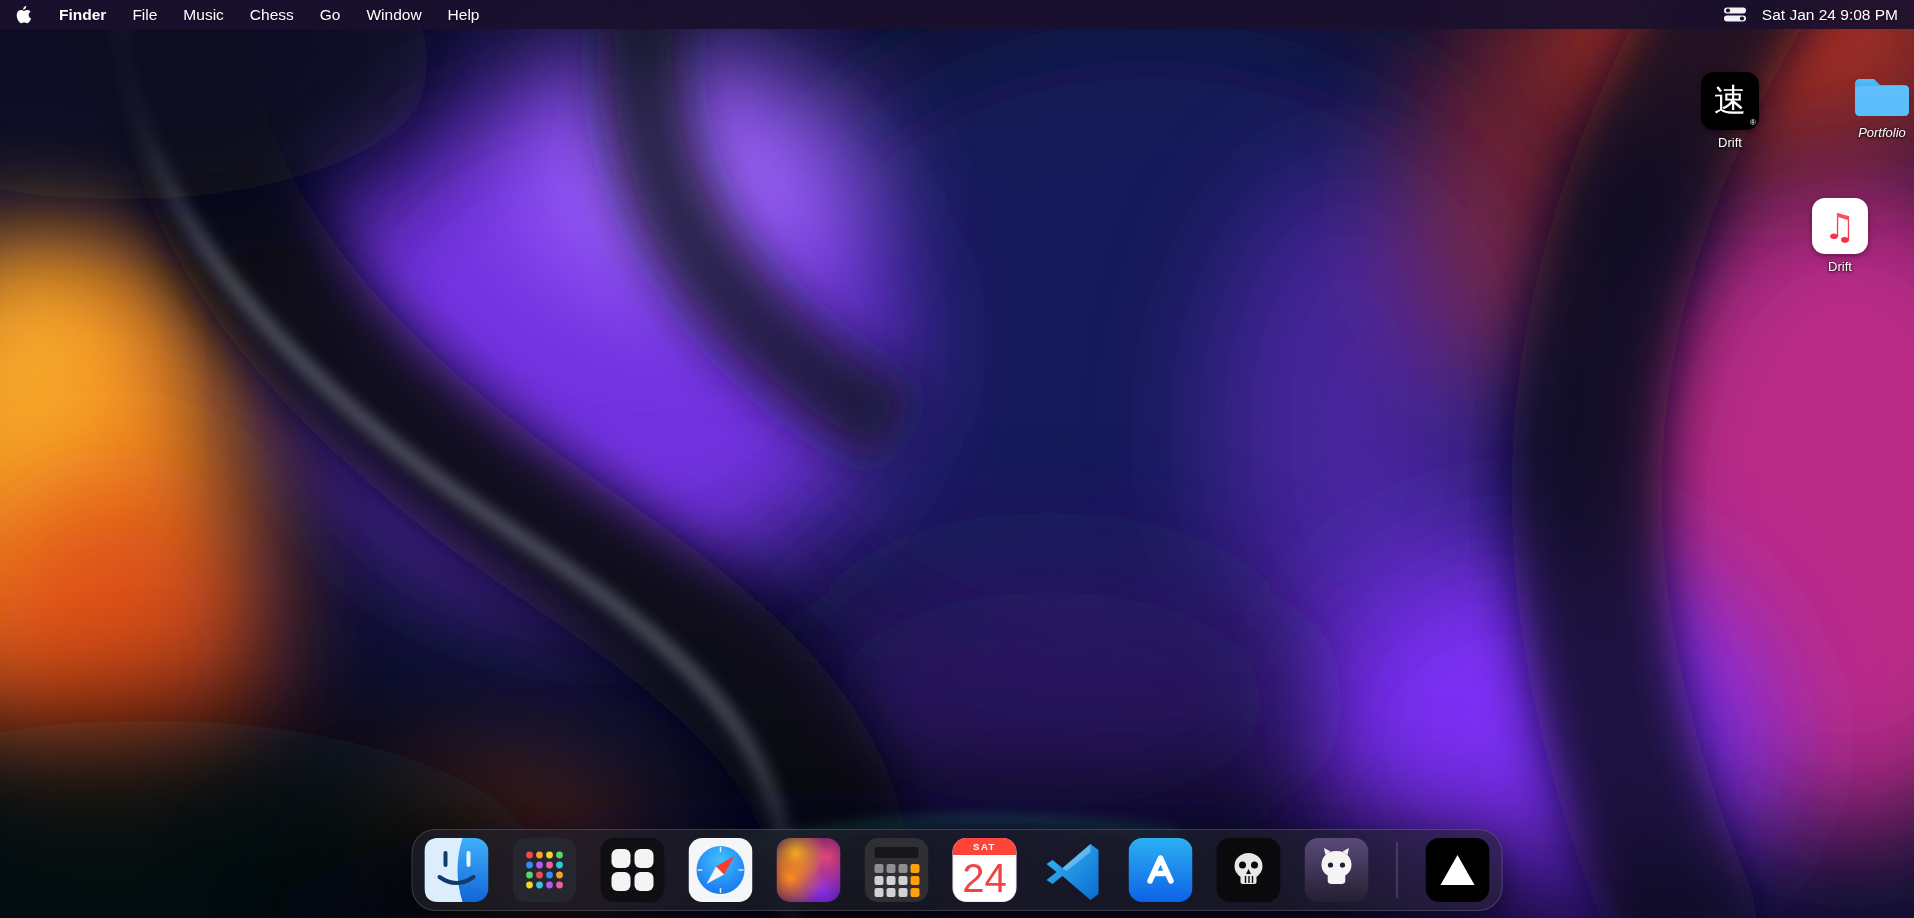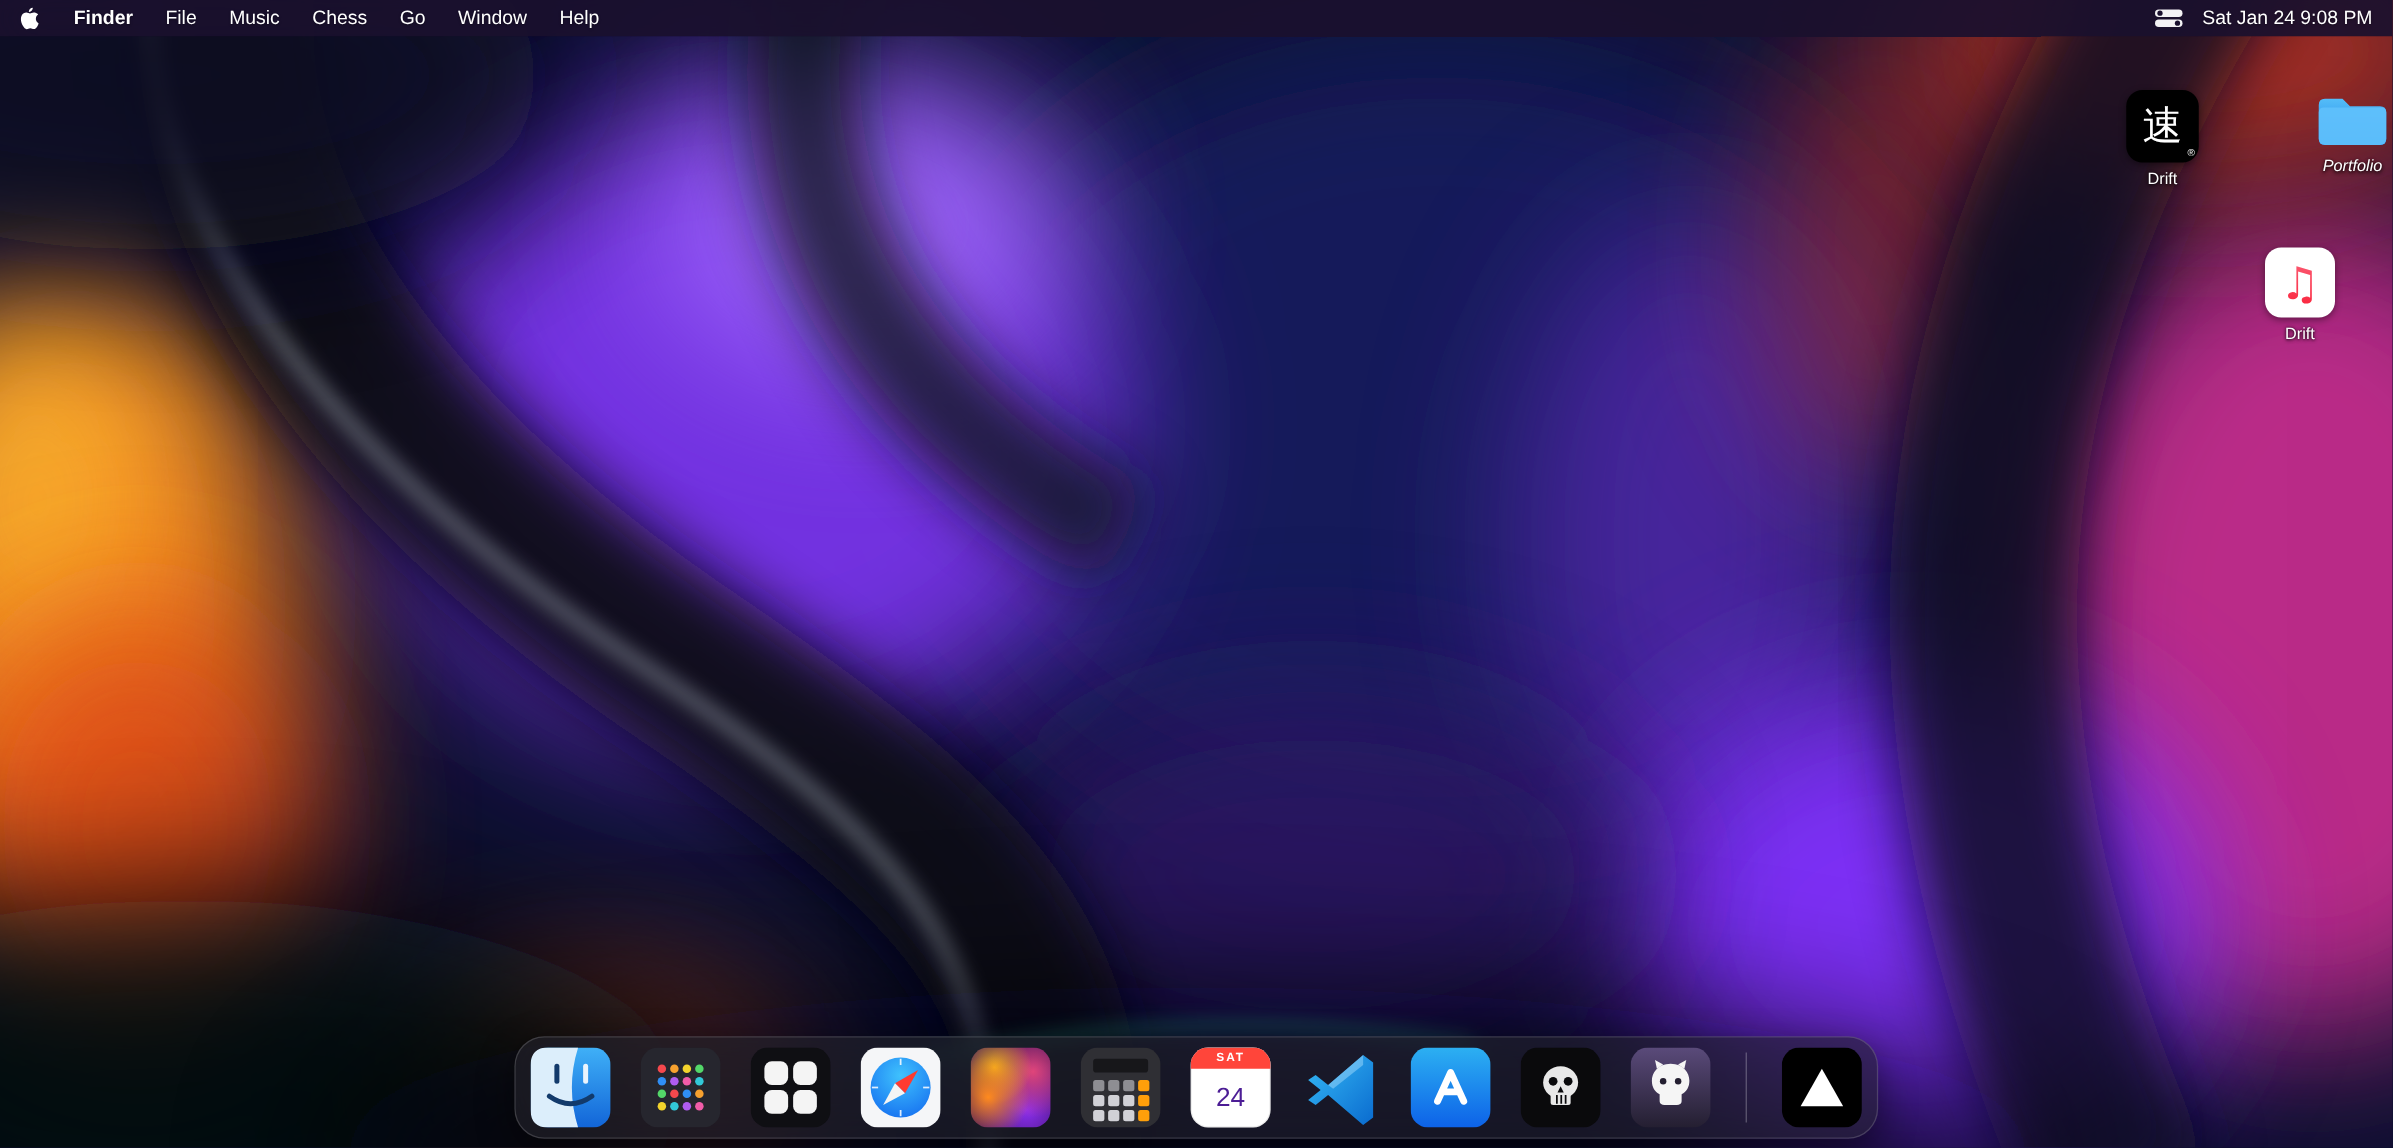--- a/index.html
+++ b/index.html
@@ -50,21 +50,21 @@
       radial-gradient(circle at 78% 30%, #e0457a 0%, rgba(224,69,122,0) 55%),
       radial-gradient(circle at 70% 78%, #8b2ff0 0%, rgba(139,47,240,0) 62%),
       #3a1060; }
   .cal-box { width:64px; height:64px; border-radius:14px; background:#fff;
     overflow:hidden; display:flex; flex-direction:column;
     box-shadow:inset 0 0 0 1px rgba(0,0,0,.08); }
   .cal-head { height:17px; background:#ff453a; color:#fff; font-size:9.5px;
     font-weight:700; letter-spacing:1.5px; display:flex; align-items:center;
     justify-content:center; }
   .cal-day { flex:1; display:flex; align-items:center; justify-content:center;
-    font-size:21px; font-weight:300; color:#4c1d95; }
+    font-size:40px; font-weight:300; color:#ef4444; }
 </style>
 </head>
 <body>
 
 <div class="screen">
 
   <svg class="wallpaper" viewBox="0 0 1914 918" preserveAspectRatio="xMidYMid slice">
     <defs>
       <filter id="b60" x="-60%" y="-60%" width="220%" height="220%">
           <feGaussianBlur stdDeviation="60"></feGaussianBlur>

